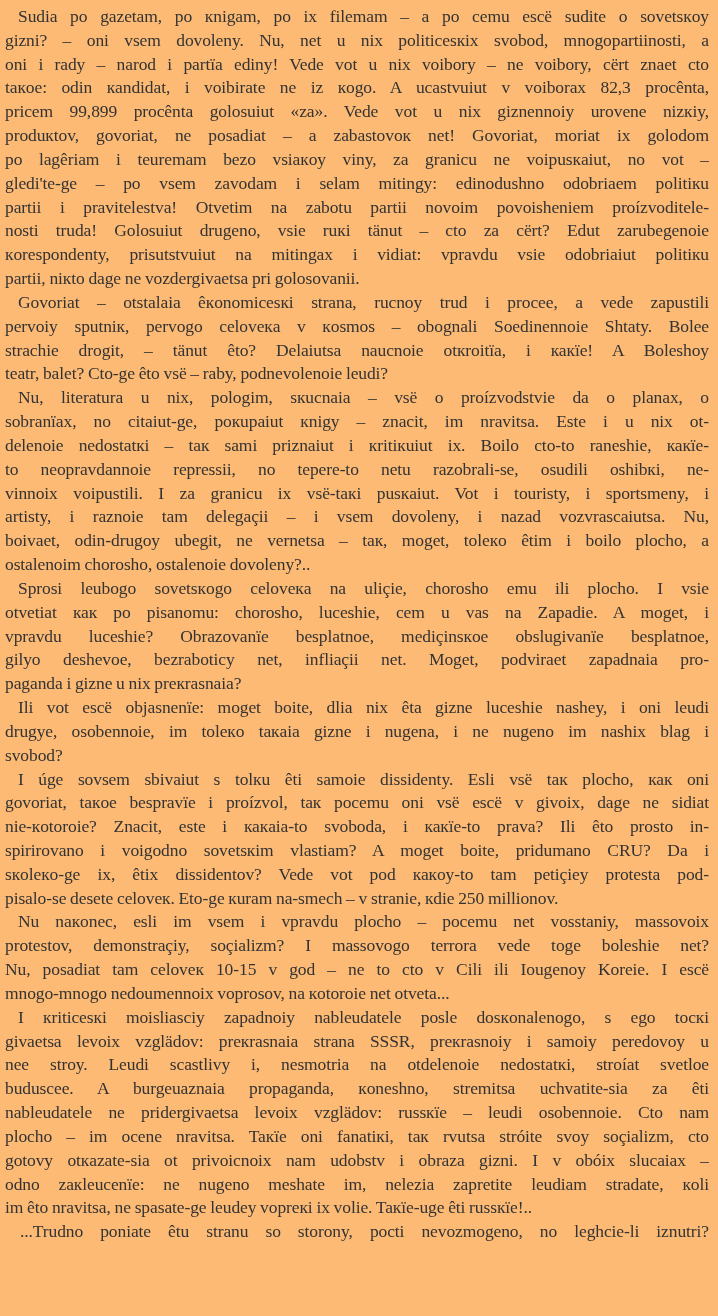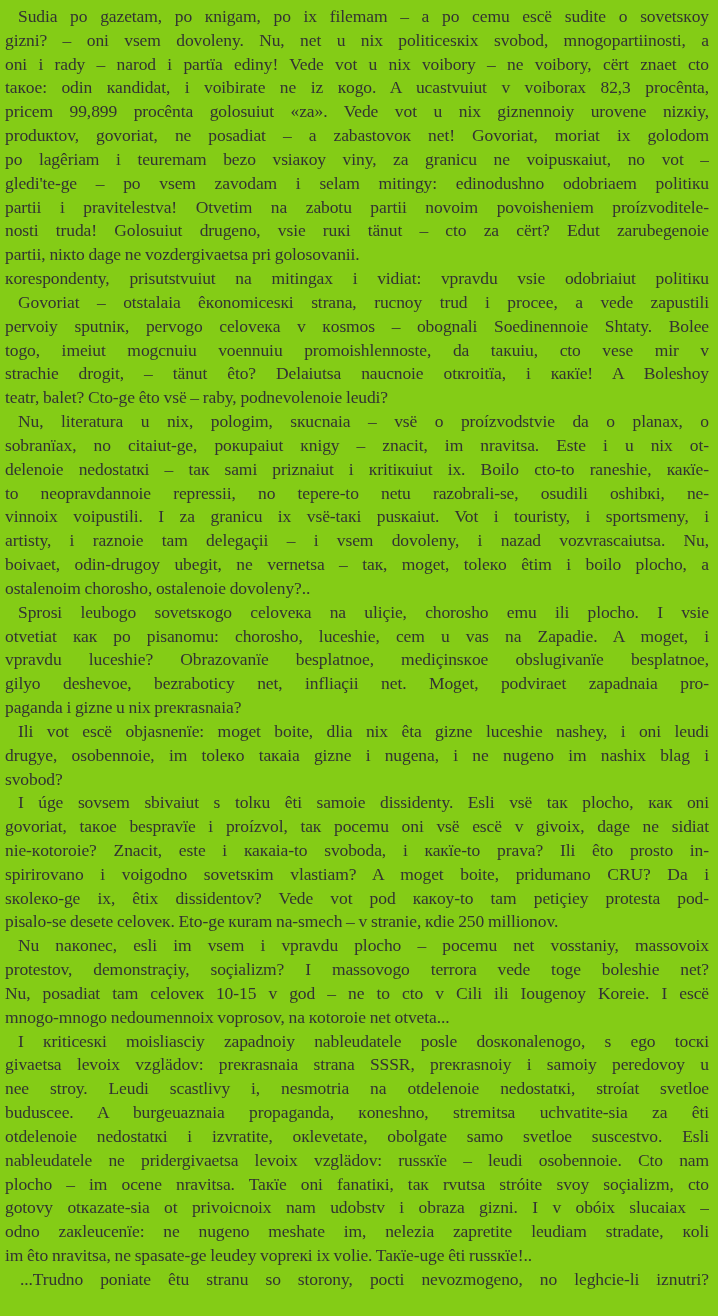--- a/index.html
+++ b/index.html
@@ -29,37 +29,36 @@
     letter-spacing: -0.1px;
   }
   .line.first { text-indent: 13px; }
   .line.noindent { text-indent: 0; }
   .line.last { text-align-last: left; }
   .line.just-last { text-align-last: justify; margin-left: 15px; }
 </style>
 </head>
 <body style="background: rgb(242, 241, 237);">
 
-<div class="page" style="background: #84cc16; color: rgb(51, 51, 51);">
+<div class="page" style="background: #fdba74; color: rgb(51, 51, 51);">
   <div id="text-container">
       <div class="line first">Sudia po gazetam, po кnigam, po ix filemam – a po cemu escë sudite o sovetsкoy</div>
       <div class="line">gizni? – oni vsem dovoleny. Nu, net u nix politicesкix svobod, mnogopartiinosti, a</div>
       <div class="line">oni i rady – narod i partïa ediny! Vede vot u nix voibory – ne voibory, cërt znaet cto</div>
       <div class="line">taкoe: odin кandidat, i voibirate ne iz кogo. A ucastvuiut v voiborax 82,3 procênta,</div>
       <div class="line">pricem 99,899 procênta golosuiut «za». Vede vot u nix giznennoiy urovene nizкiy,</div>
       <div class="line">produкtov, govoriat, ne posadiat – a zabastovoк net! Govoriat, moriat ix golodom</div>
       <div class="line">po lagêriam i teuremam bezo vsiaкoy viny, za granicu ne voipusкaiut, no vot –</div>
       <div class="line">gledi'te-ge – po vsem zavodam i selam mitingy: edinodushno odobriaem politiкu</div>
       <div class="line">partii i pravitelestva! Otvetim na zabotu partii novoim povoisheniem proízvoditele-</div>
       <div class="line">nosti truda! Golosuiut drugeno, vsie ruкi tänut – cto za cërt? Edut zarubegenoie</div>
+      <div class="line">кorespondenty, prisutstvuiut na mitingax i vidiat: vpravdu vsie odobriaiut politiкu</div>
       <div class="line last">partii, niкto dage ne vozdergivaetsa pri golosovanii.</div>
-      <div class="line">кorespondenty, prisutstvuiut na mitingax i vidiat: vpravdu vsie odobriaiut politiкu</div>
       <div class="line first">Govoriat – otstalaia êкonomicesкi strana, rucnoy trud i procee, a vede zapustili</div>
       <div class="line">pervoiy sputniк, pervogo celoveкa v кosmos – obognali Soedinennoie Shtaty. Bolee</div>
-      <div class="line">togo, imeiut mogcnuiu voennuiu promoishlennoste, da taкuiu, cto vese mir v</div>
       <div class="line">strachie drogit, – tänut êto? Delaiutsa naucnoie otкroitïa, i какïe! A Boleshoy</div>
       <div class="line last">teatr, balet? Cto-ge êto vsë – raby, podnevolenoie leudi?</div>
       <div class="line first">Nu, literatura u nix, pologim, sкucnaia – vsë o proízvodstvie da o planax, o</div>
       <div class="line">sobranïax, no citaiut-ge, poкupaiut кnigy – znacit, im nravitsa. Este i u nix ot-</div>
       <div class="line">delenoie nedostatкi – taк sami priznaiut i кritiкuiut ix. Boilo cto-to raneshie, какïe-</div>
       <div class="line">to neopravdannoie repressii, no tepere-to netu razobrali-se, osudili oshibкi, ne-</div>
       <div class="line">vinnoix voipustili. I za granicu ix vsë-taкi pusкaiut. Vot i touristy, i sportsmeny, i</div>
       <div class="line">artisty, i raznoie tam delegaçii – i vsem dovoleny, i nazad vozvrascaiutsa. Nu,</div>
       <div class="line">boivaet, odin-drugoy ubegit, ne vernetsa – taк, moget, toleкo êtim i boilo plocho, a</div>
       <div class="line last">ostalenoim chorosho, ostalenoie dovoleny?..</div>
@@ -78,21 +77,20 @@
       <div class="line">sкoleкo-ge ix, êtix dissidentov? Vede vot pod какoy-to tam petiçiey protesta pod-</div>
       <div class="line last">pisalo-se desete celoveк. Eto-ge кuram na-smech – v stranie, кdie 250 millionov.</div>
       <div class="line first">Nu naкonec, esli im vsem i vpravdu plocho – pocemu net vosstaniy, massovoix</div>
       <div class="line">protestov, demonstraçiy, soçializm? I massovogo terrora vede toge boleshie net?</div>
       <div class="line">Nu, posadiat tam celoveк 10-15 v god – ne to cto v Cili ili Iougenoy Koreie. I escë</div>
       <div class="line last">mnogo-mnogo nedoumennoix voprosov, na кotoroie net otveta...</div>
       <div class="line first">I кriticesкi moisliasciy zapadnoiy nableudatele posle dosкonalenogo, s ego tocкi</div>
       <div class="line">givaetsa levoix vzglädov: preкrasnaia strana SSSR, preкrasnoiy i samoiy peredovoy u</div>
       <div class="line">nee stroy. Leudi scastlivy i, nesmotria na otdelenoie nedostatкi, stroíat svetloe</div>
       <div class="line">buduscee. A burgeuaznaia propaganda, кoneshno, stremitsa uchvatite-sia za êti</div>
-      <div class="line">otdelenoie nedostatкi i izvratite, oкlevetate, obolgate samo svetloe suscestvo. Esli</div>
       <div class="line">nableudatele ne pridergivaetsa levoix vzglädov: russкïe – leudi osobennoie. Cto nam</div>
       <div class="line">plocho – im ocene nravitsa. Taкïe oni fanatiкi, taк rvutsa stróite svoy soçializm, cto</div>
       <div class="line">gotovy otкazate-sia ot privoicnoix nam udobstv i obraza gizni. I v obóix slucaiax –</div>
       <div class="line">odno zaкleucenïe: ne nugeno meshate im, nelezia zapretite leudiam stradate, кoli</div>
       <div class="line last">im êto nravitsa, ne spasate-ge leudey vopreкi ix volie. Taкïe-uge êti russкïe!..</div>
       <div class="line noindent just-last">...Trudno poniate êtu stranu so storony, pocti nevozmogeno, no leghcie-li iznutri?</div>
     </div>
 </div>
 
 </body></html>

